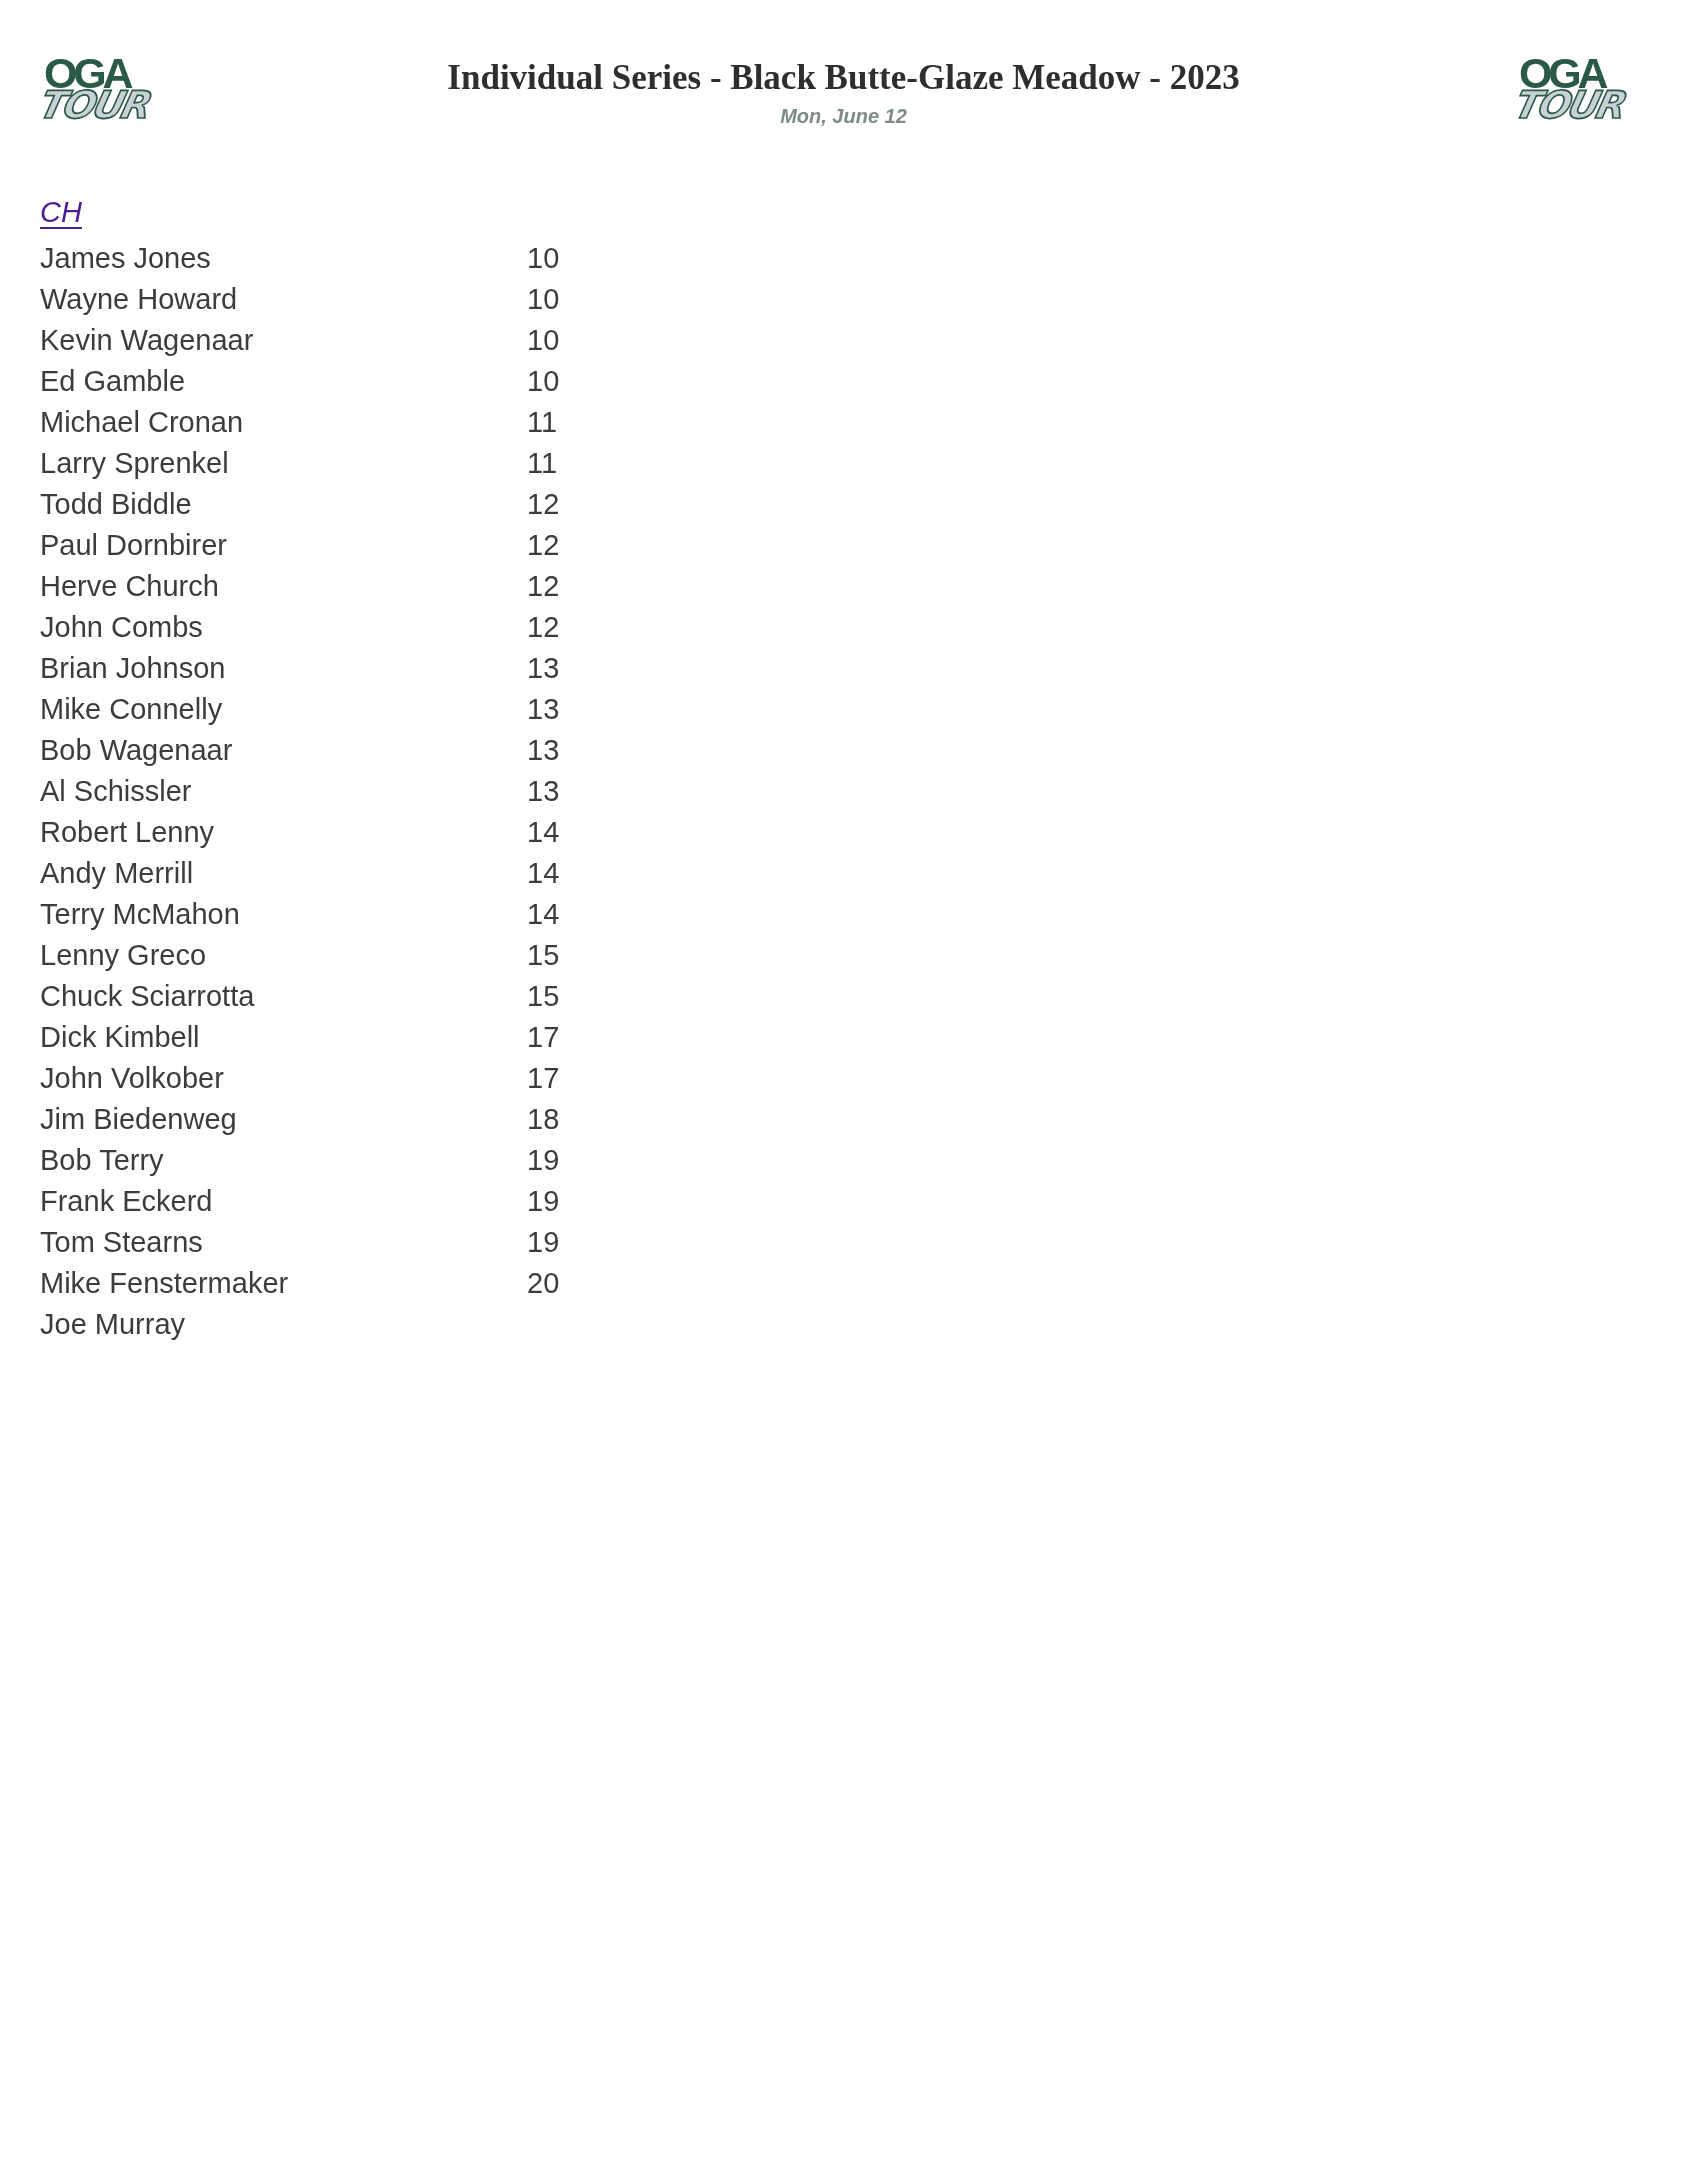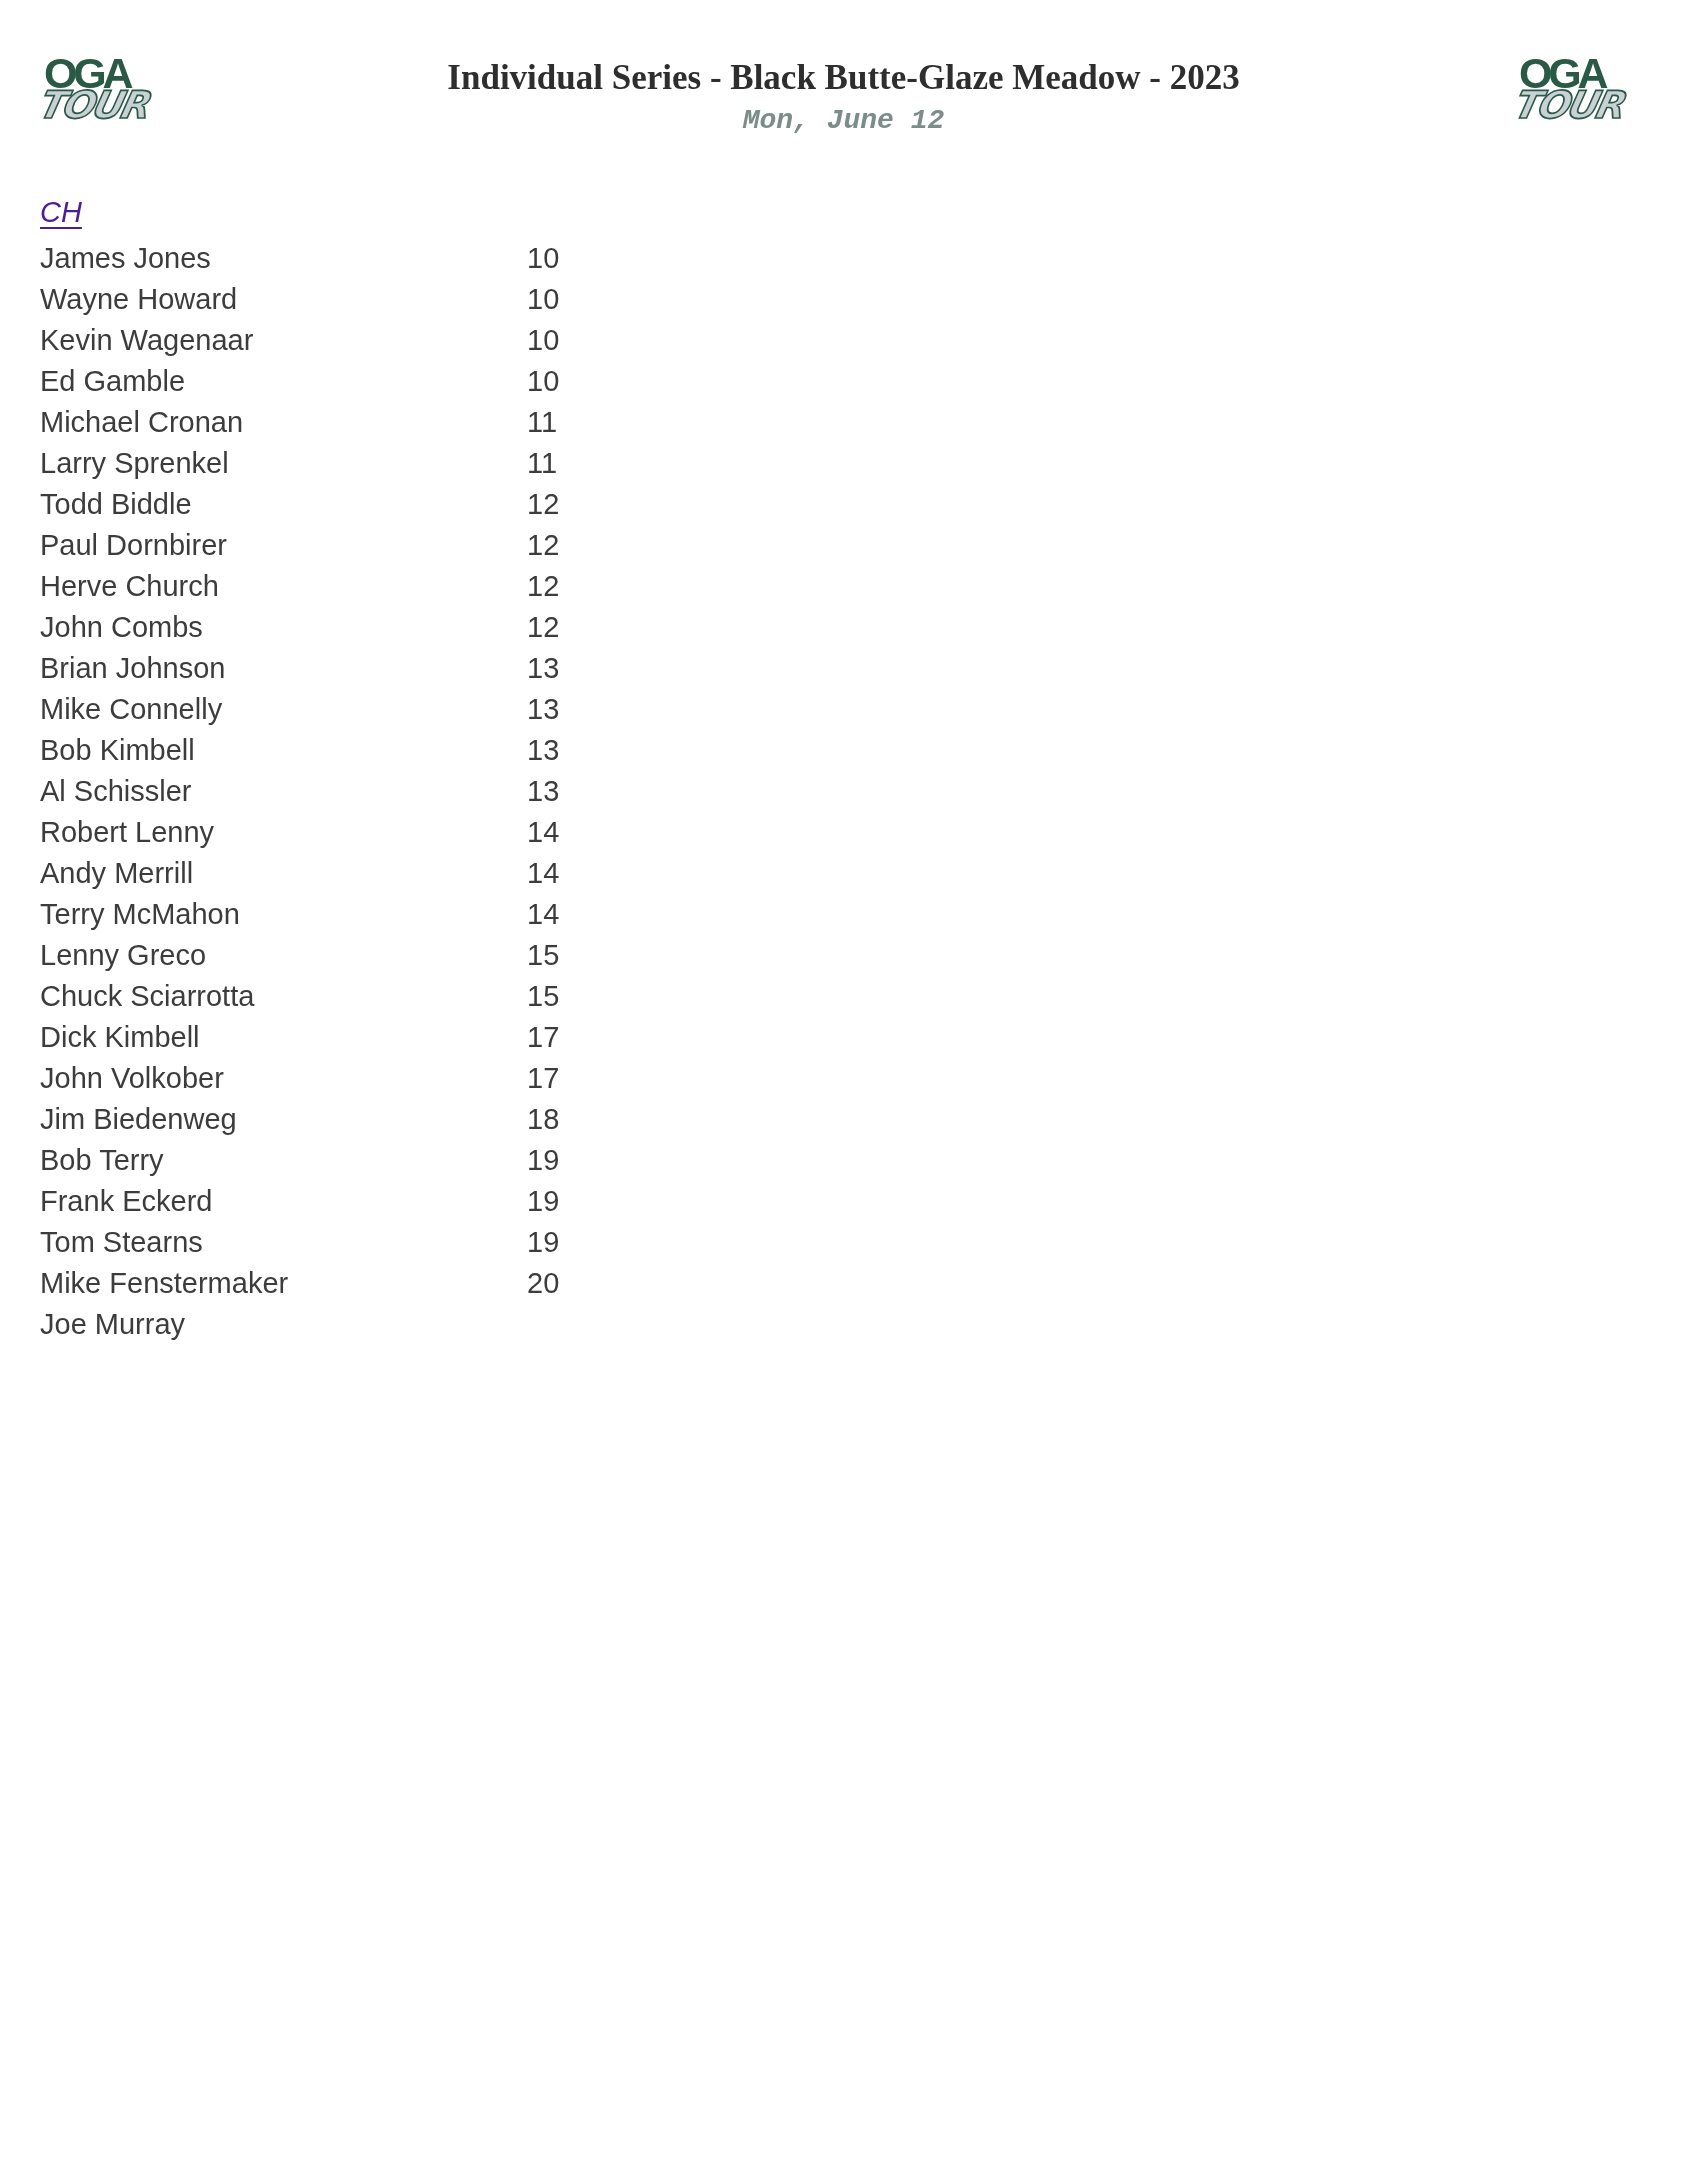--- a/index.html
+++ b/index.html
@@ -36,23 +36,23 @@
     -webkit-text-stroke:1.7px var(--logo-green);
   }
   .titles{position:absolute;left:169px;right:169px;top:59px;text-align:center;}
   .event-title{
     font-family:"Liberation Serif","DejaVu Serif",serif;
     font-weight:bold;
     font-size:35px;line-height:1.1;color:var(--title-text);
   }
   .event-date{
     margin-top:7.6px;
-    font-family:Liberation Mono, monospace;
+    font-family:Liberation Sans, sans-serif;
     font-style:italic;font-weight:bold;
-    font-size:28px;color:var(--date-text);
+    font-size:20px;color:var(--date-text);
   }
 
   
   .roster{position:absolute;left:40px;top:196px;width:607px;}
   .roster-header{display:flex;align-items:baseline;height:41px;}
   .flight-title{
     width:487px;font-size:29.5px;color:#333;
     text-decoration:underline;text-decoration-thickness:1.7px;text-underline-offset:5px;
   }
   .ch-header{
@@ -145,21 +145,21 @@
           <div class="player-name">Brian Johnson</div>
           <div class="player-ch">13</div>
         </div>
 
         <div class="player-row">
           <div class="player-name">Mike Connelly</div>
           <div class="player-ch">13</div>
         </div>
 
         <div class="player-row">
-          <div class="player-name">Bob Kimbell</div>
+          <div class="player-name">Bob Wagenaar</div>
           <div class="player-ch">13</div>
         </div>
 
         <div class="player-row">
           <div class="player-name">Al Schissler</div>
           <div class="player-ch">13</div>
         </div>
 
         <div class="player-row">
           <div class="player-name">Robert Lenny</div>

